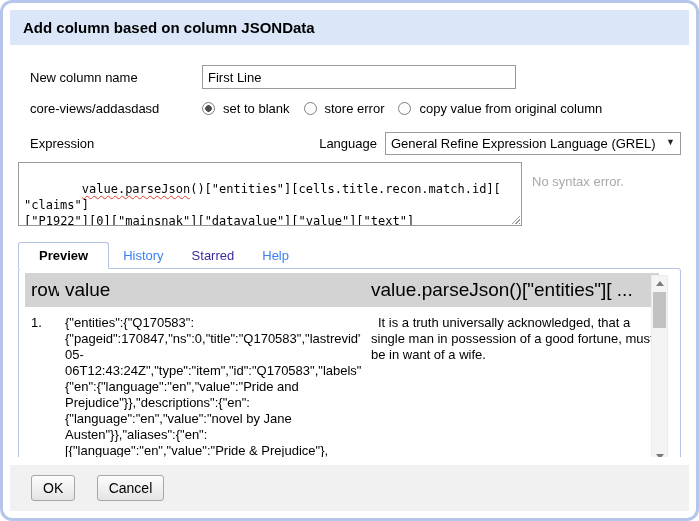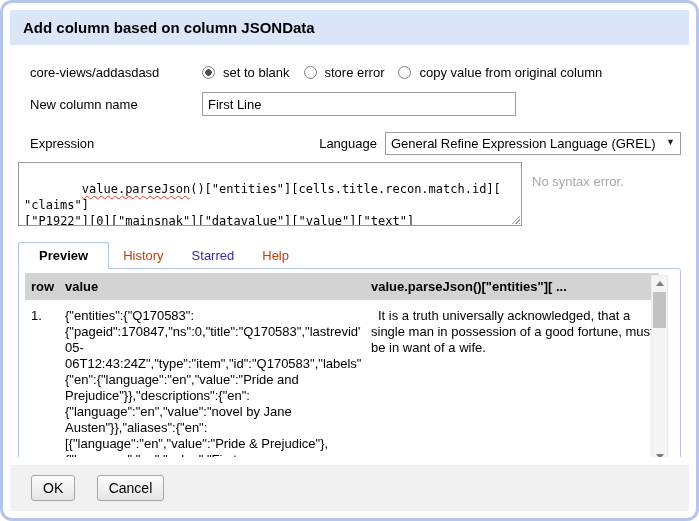--- a/index.html
+++ b/index.html
@@ -91,36 +91,36 @@
   .tab {
     font-size: 13px; padding: 5px 14px; cursor: pointer;
   }
   .tab.active {
     border: 1px solid #b3c3e3; border-bottom: 1px solid #fff;
     border-radius: 3px 3px 0 0;
     background: #fff; font-weight: bold; color: #000000;
     padding: 5px 20px;
     margin-bottom: -1px;
   }
-  .tab.link { color: #c2410c; }
+  .tab.link { color: #3b82f6; }
   .tab.visited { color: #3a2b9e; }
 
   .panel {
     border: 1px solid #b3c3e3; border-radius: 3px;
     background: #fff; height: 206px;
     padding: 4px; position: relative; z-index: 1;
   }
   .panel-scroll { height: 100%; overflow: hidden; position: relative; }
 
   .preview-table { border-collapse: collapse; table-layout: fixed; width: 634px; margin-left: 2px; }
   .preview-table col.c-row { width: 34px; }
   .preview-table col.c-value { width: 306px; }
   .preview-table th {
     background: #d3d3d3; text-align: left;
-    font-size: 13px; font-weight: bold;
+    font-size: 19px; font-weight: normal;
     padding: 6px 4px 6px 6px;
     white-space: nowrap; overflow: hidden; margin-left: 32px;
   }
   .preview-table td {
     vertical-align: top; font-size: 13px; line-height: 16px;
     padding: 8px 4px 4px 6px;
   }
   .cell-clip { white-space: pre; overflow: hidden; }
   .cell-result { text-indent: 7px; }
 
@@ -150,36 +150,36 @@
   }
 </style>
 </head>
 <body>
 
 <div class="dialog">
 
   <div class="dialog-header">Add column based on column JSONData</div>
 
   <div class="dialog-body">
+
+    <div class="form-row">
+      <span class="form-label">New column name</span>
+      <input class="text-input" type="text" value="First Line" style="">
+    </div>
 
     <div class="form-row">
       <span class="form-label">core-views/addasdasd</span>
       <div class="radio-group">
         <input class="radio onerror-radio" type="radio" name="onerror" id="r0" checked="" style="">
         <label for="r0">set to blank</label>
         <input class="radio onerror-radio" type="radio" name="onerror" id="r1" style="">
         <label for="r1">store error</label>
         <input class="radio onerror-radio" type="radio" name="onerror" id="r2" style="">
         <label for="r2">copy value from original column</label>
       </div>
-    </div>
-
-    <div class="form-row">
-      <span class="form-label">New column name</span>
-      <input class="text-input" type="text" value="First Line" style="">
     </div>
 
     <div class="expr-row">
       <span class="form-label">Expression</span>
       <span class="spacer"></span>
       <span class="lang-label">Language</span>
       <span class="select-wrap">
         <select class="lang-select">
           <option>General Refine Expression Language (GREL)</option>
         </select>

